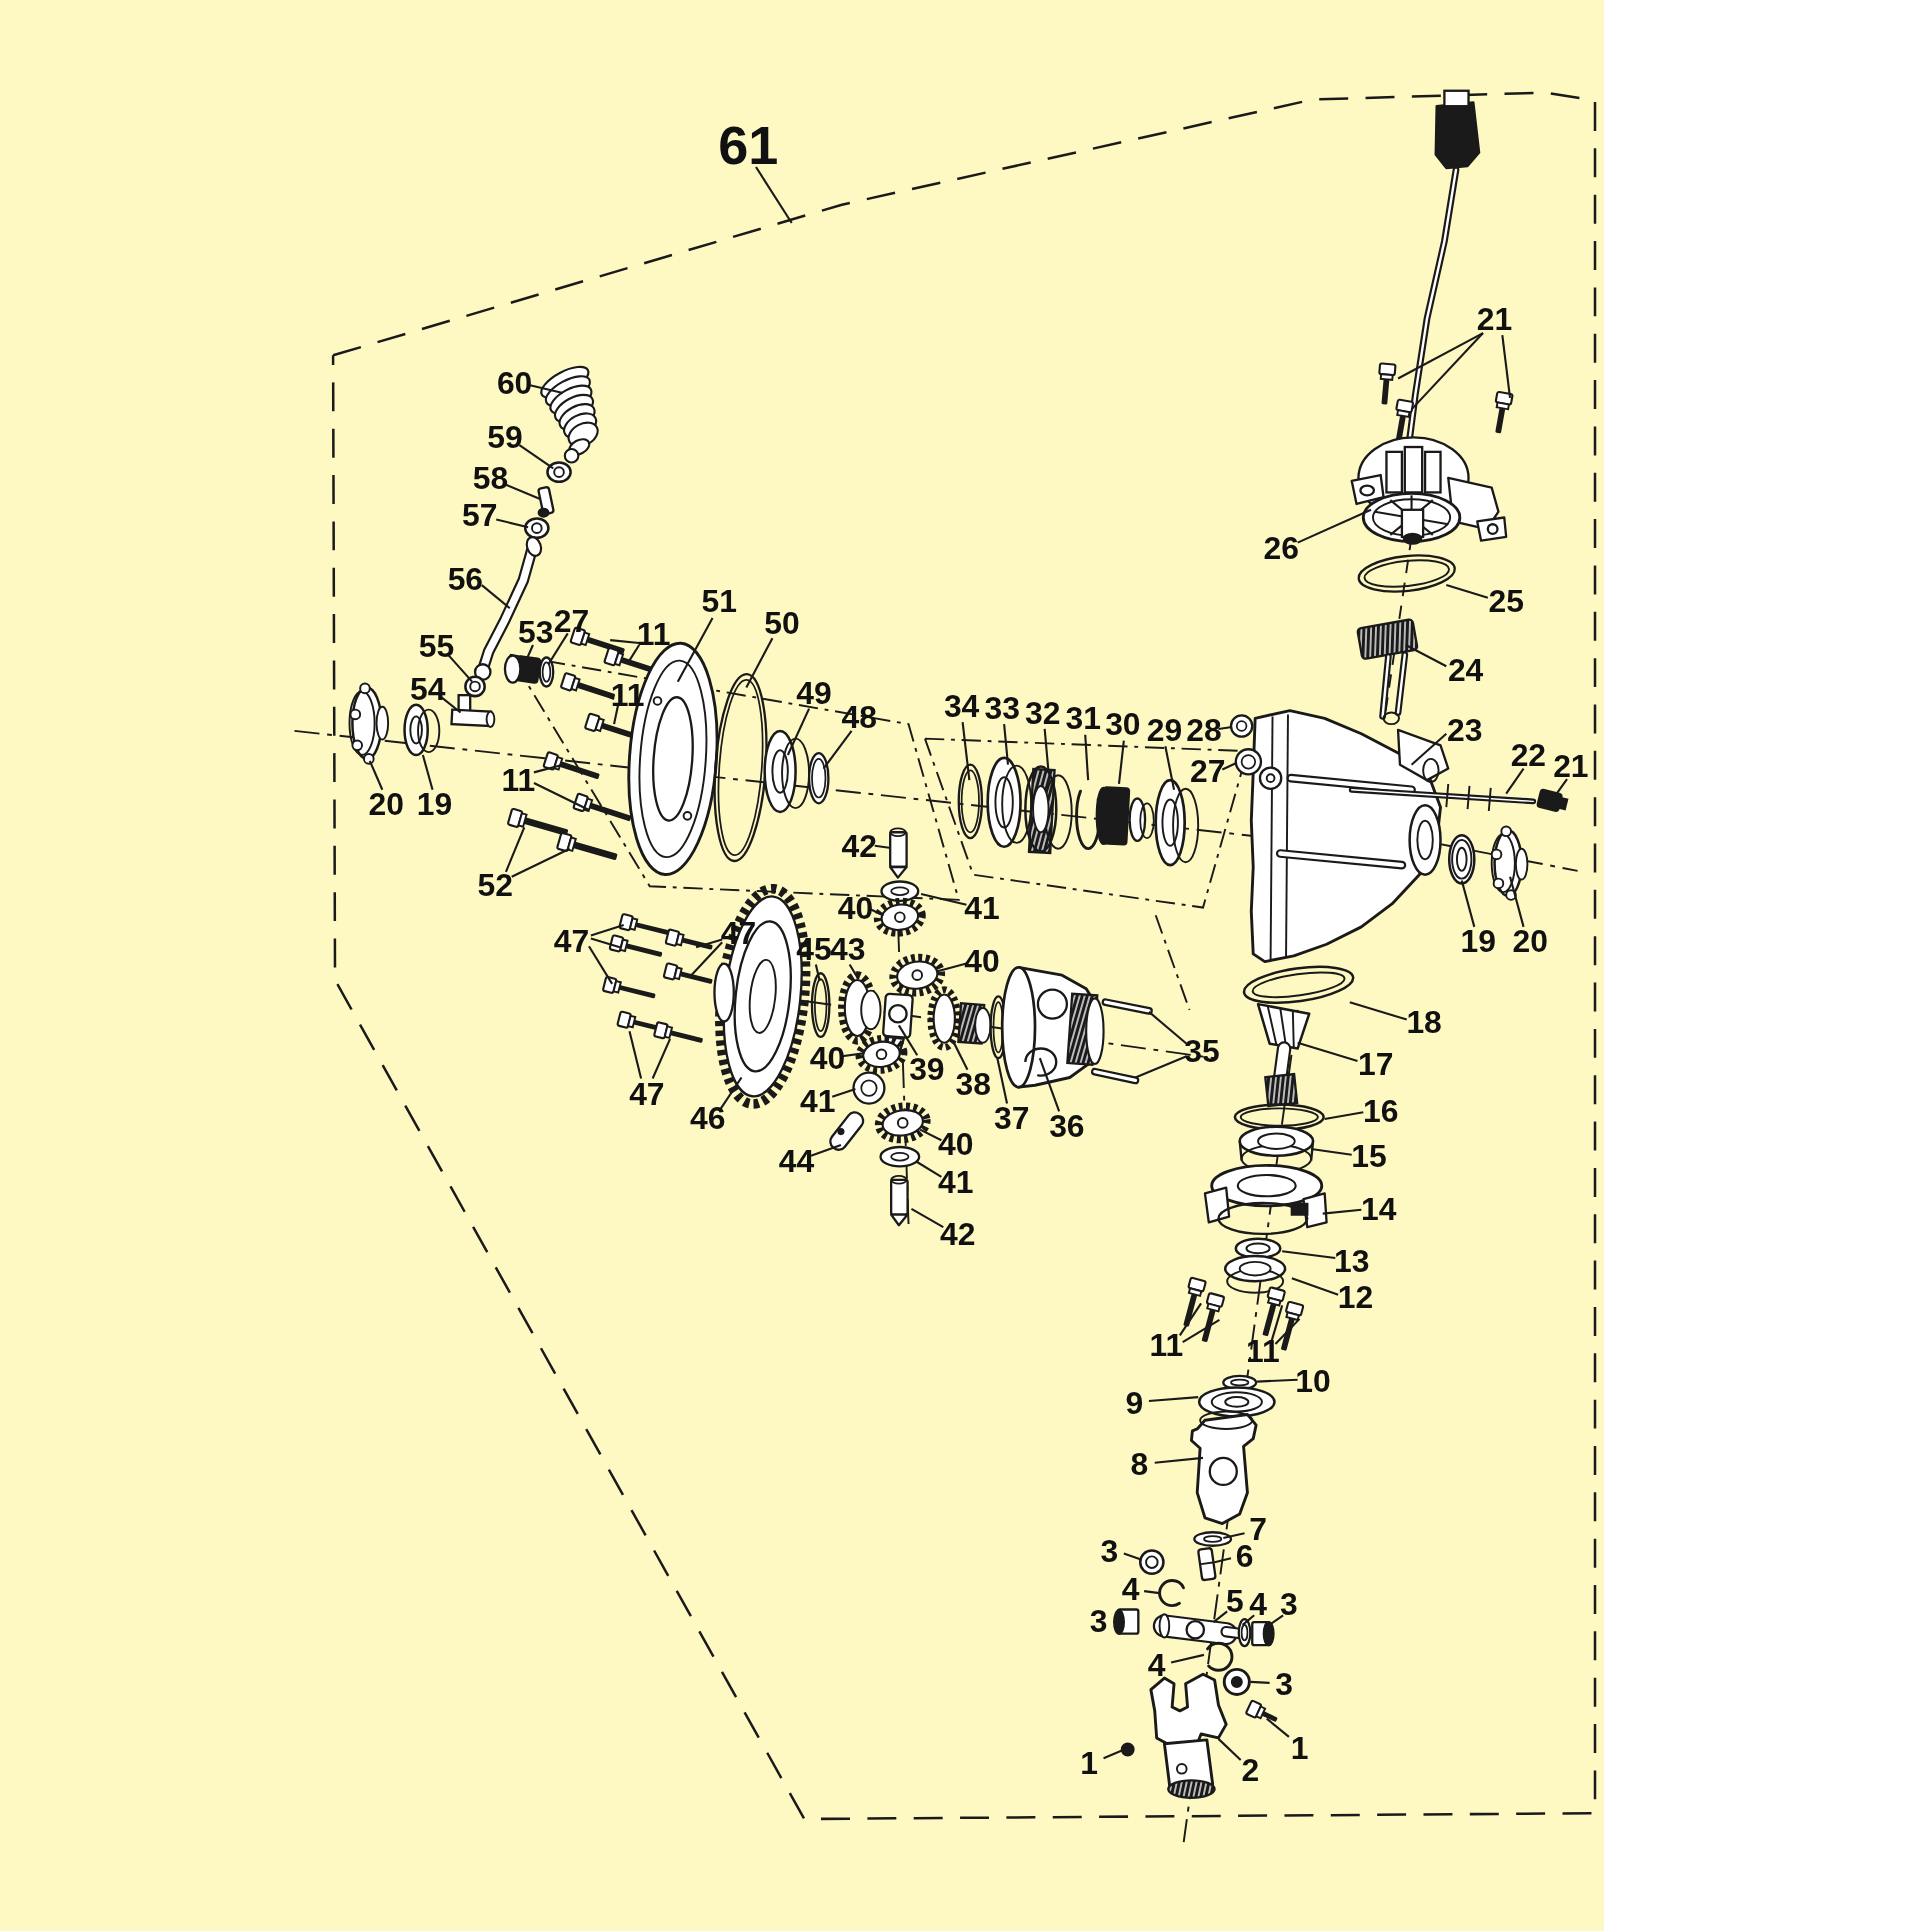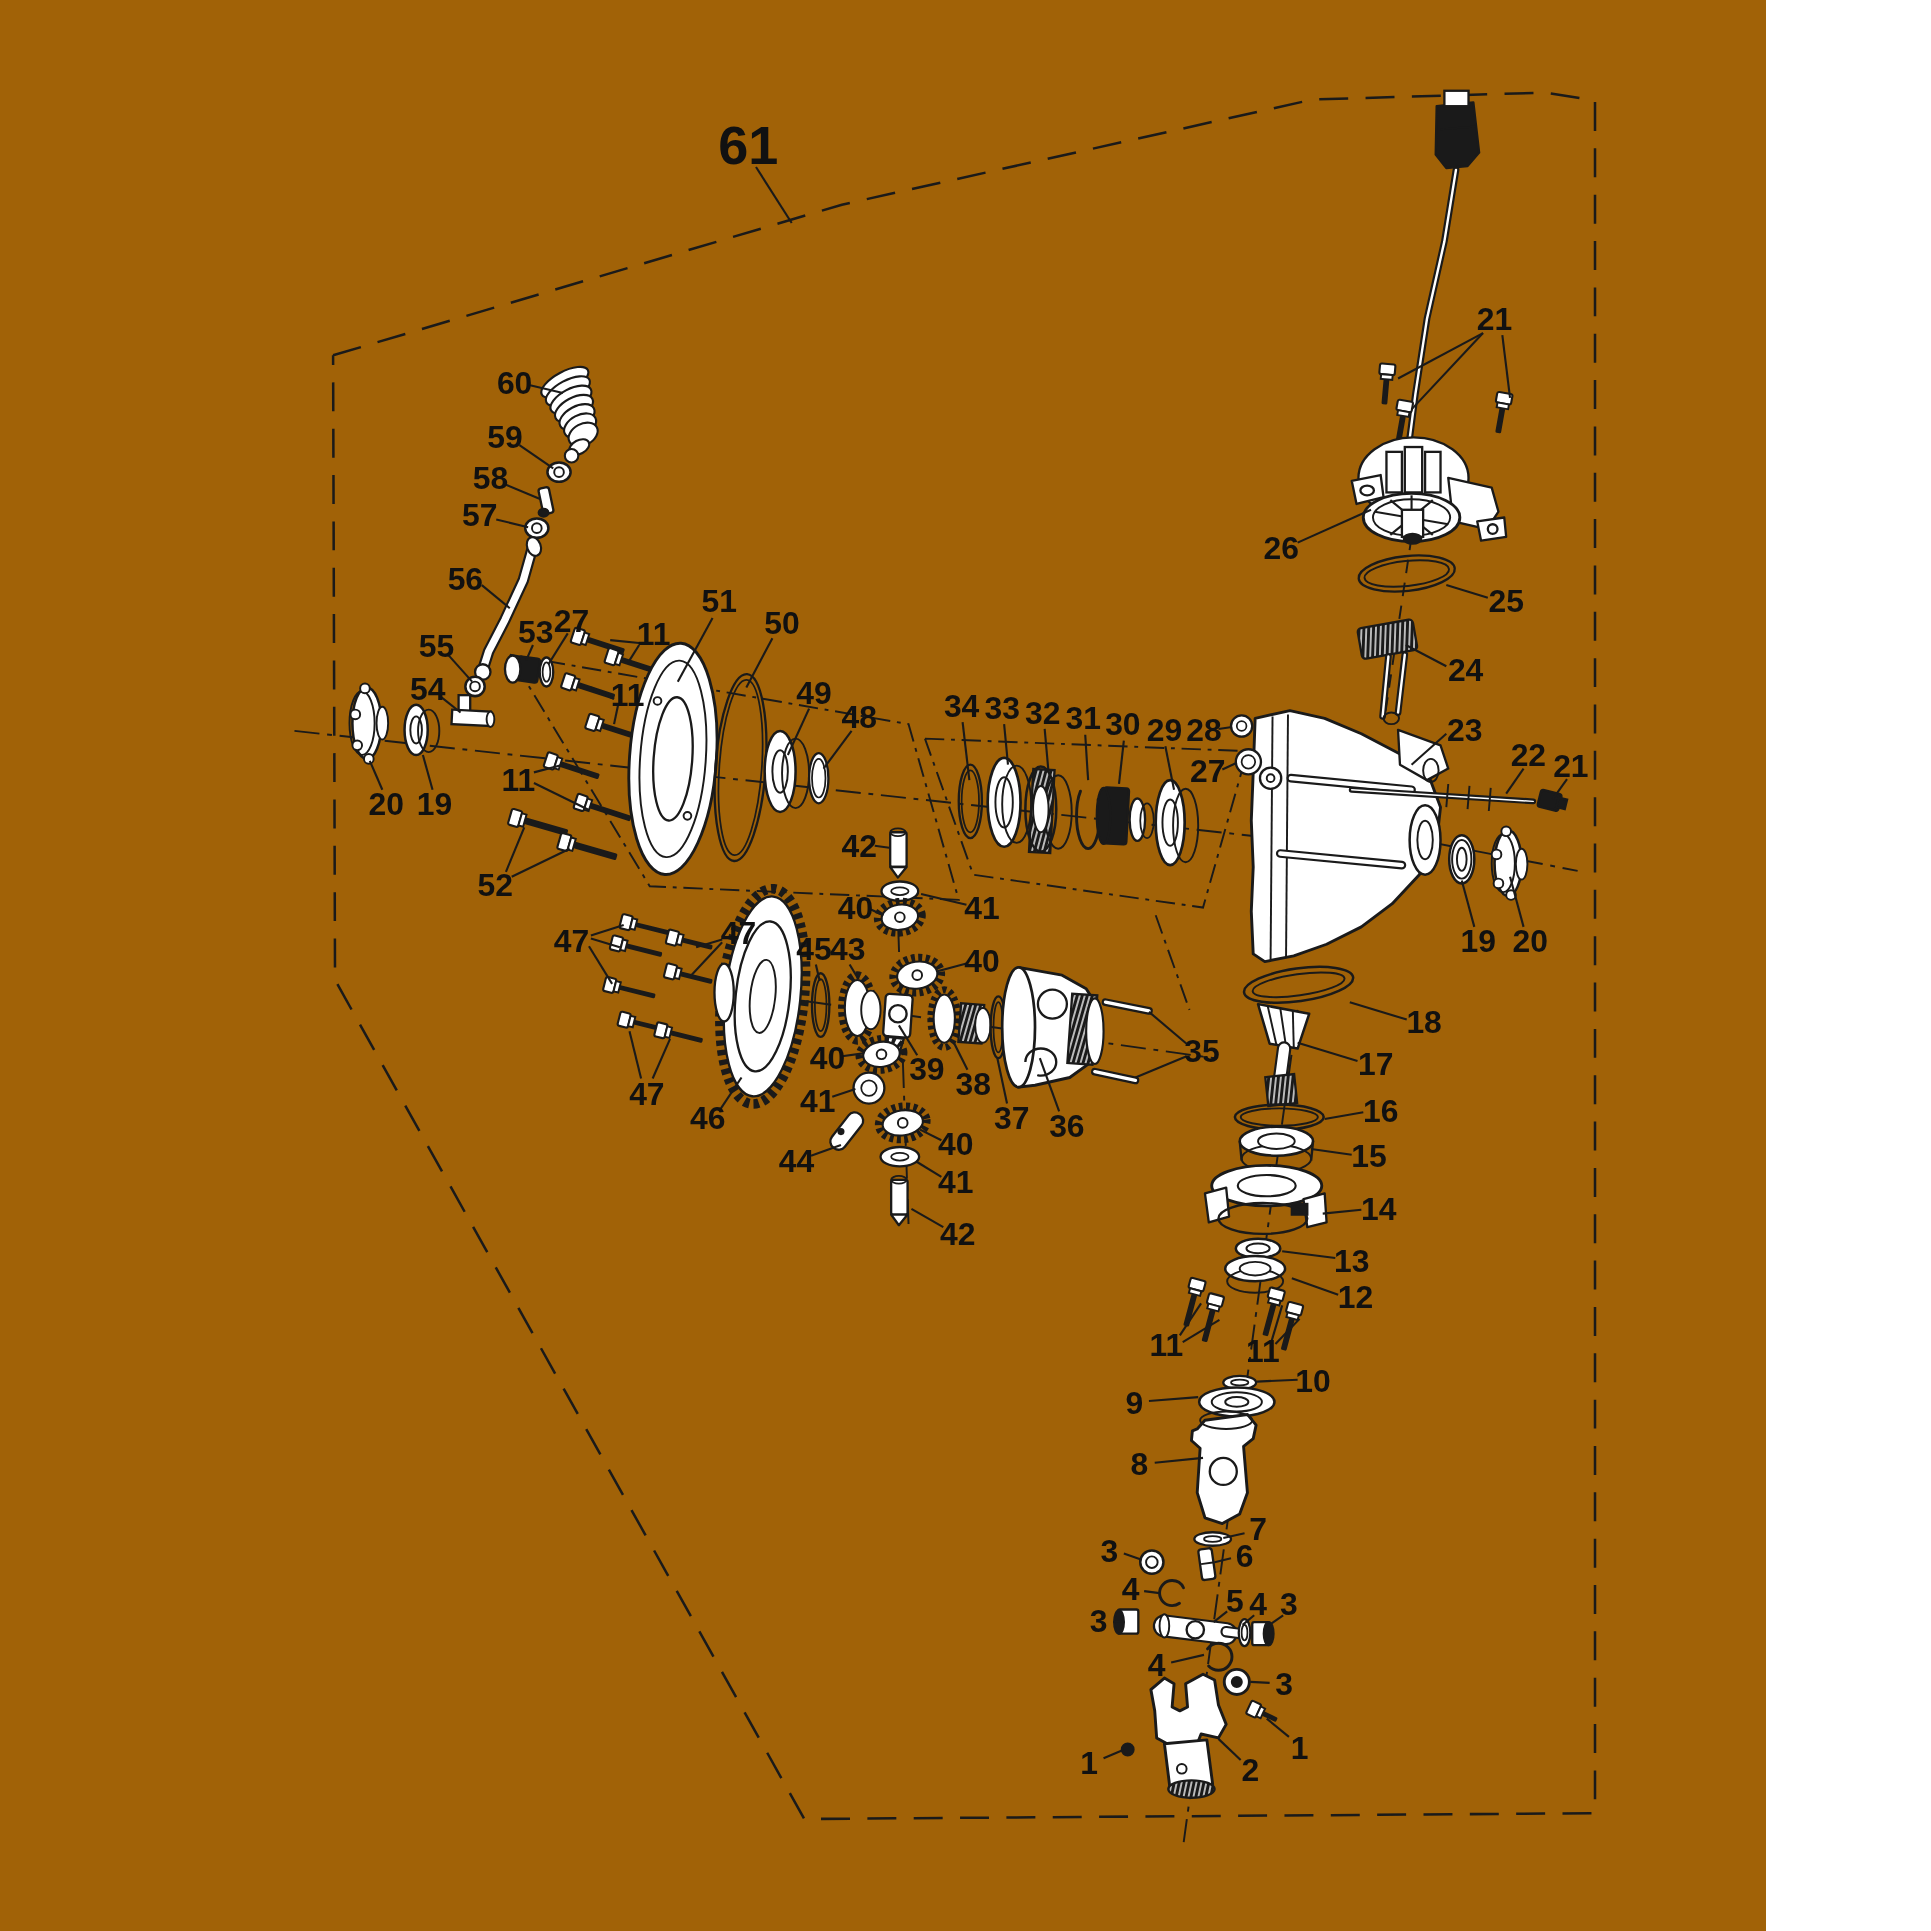--- a/index.html
+++ b/index.html
@@ -1,16 +1,16 @@
 <!DOCTYPE html>
 <html><head>
 <meta charset="utf-8">
 <style>
   html,body{margin:0;padding:0;background:#fff;}
-  #stage{position:relative;width:1766px;height:1931px;background:#a16207;overflow:hidden;}
+  #stage{position:relative;width:1604px;height:1931px;background:#fef9c3;overflow:hidden;}
   svg{position:absolute;left:0;top:0;}
   text{font-family:"Liberation Sans","DejaVu Sans",sans-serif;font-weight:bold;fill:#111;}
 </style>
 </head>
 <body>
 
 <div id="stage">
   <svg id="fig" width="1931" height="1931" viewBox="0 0 2000 2000" xmlns="http://www.w3.org/2000/svg">
     <defs>
       <pattern id="hd" width="5" height="5" patternUnits="userSpaceOnUse" patternTransform="rotate(12)">

